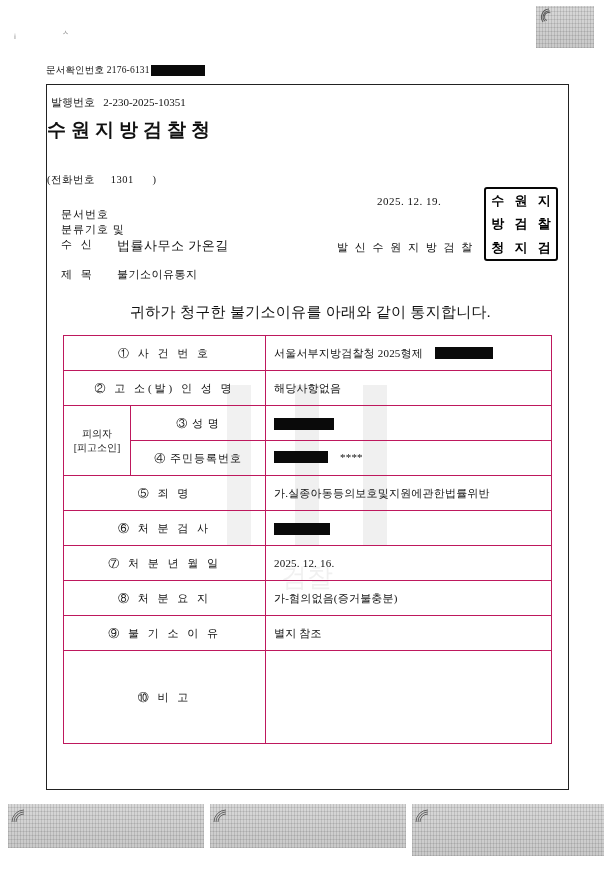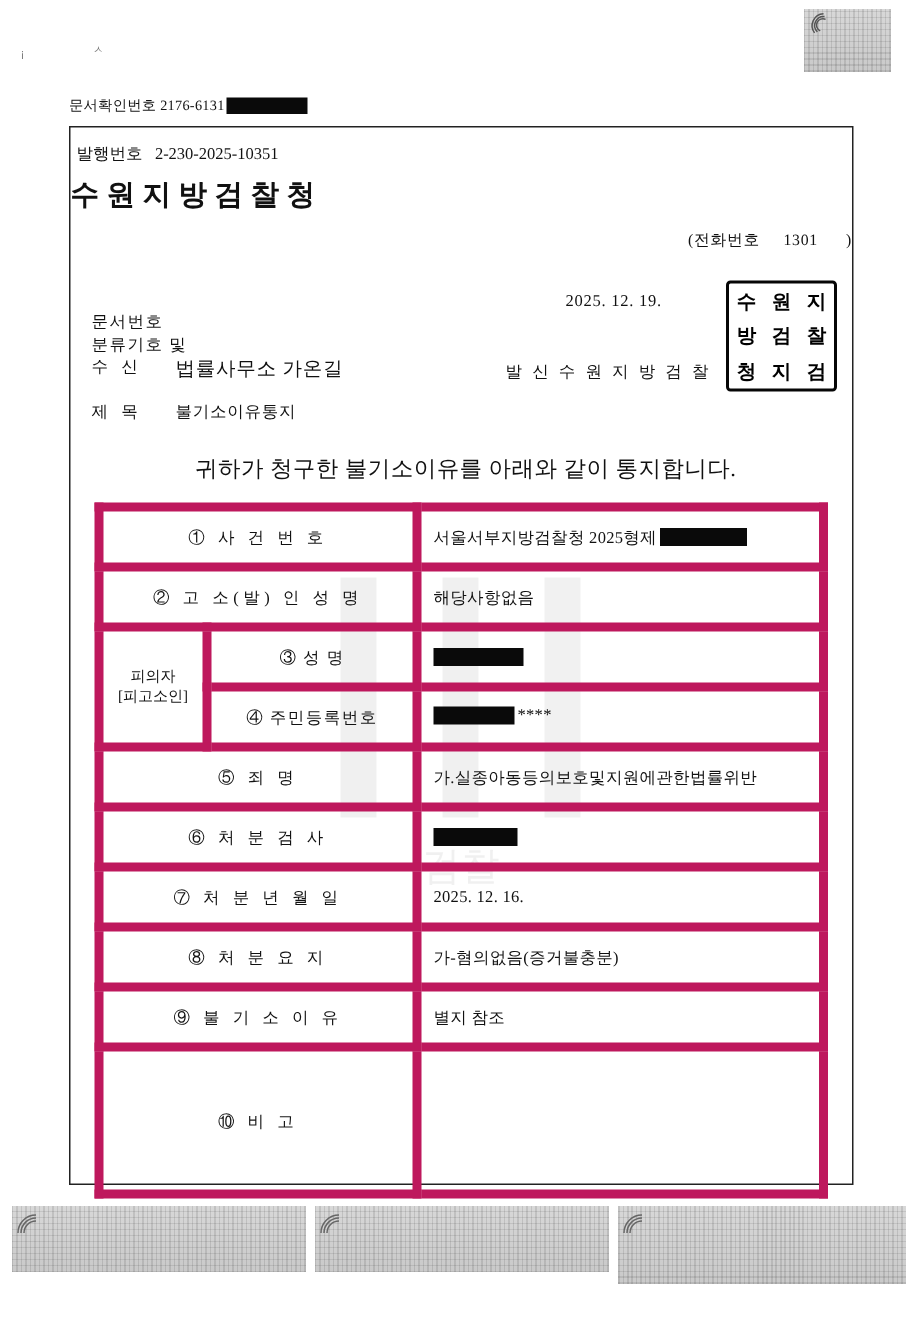--- a/index.html
+++ b/index.html
@@ -61,21 +61,21 @@
   }
 
   .issue-no{
     position:absolute;left:4px;top:10px;font-size:11px;
   }
   .title{
     position:absolute;left:0;top:32px;width:521px;text-align:left;
     font-size:19px;font-weight:bold;letter-spacing:5px;
   }
   .phone{
-    position:absolute;left:0;top:68px;width:521px;text-align:right;
+    position:absolute;left:0;top:88px;width:521px;text-align:left;
     font-size:10.5px;letter-spacing:.5px;
   }
   .cls1{position:absolute;left:14px;top:105px;font-size:11px;letter-spacing:1px;margin-top:32px;}
   .cls2{position:absolute;left:14px;top:122px;font-size:11px;letter-spacing:1px;}
   .date{position:absolute;left:330px;top:110px;font-size:11px;letter-spacing:.5px;}
   .recv-label{position:absolute;left:14px;top:152px;font-size:11px;letter-spacing:3px;}
   .recv-val{position:absolute;left:70px;top:152px;font-size:13px;letter-spacing:.5px;}
   .sender{position:absolute;left:290px;top:155px;font-size:11px;letter-spacing:2px;}
   .subj-label{position:absolute;left:14px;top:182px;font-size:11px;letter-spacing:3px;}
   .subj-val{position:absolute;left:70px;top:182px;font-size:11px;letter-spacing:.5px;}
@@ -93,32 +93,32 @@
   }
   .seal span{display:flex;align-items:center;justify-content:center;}
 
   
   .tbl{
     position:absolute;left:16px;top:250px;width:489px;
     border-collapse:collapse;
     font-size:11px;
   }
   .tbl td{
-    border:6px solid #be185d;
+    border:1px solid #be185d;
     padding:0 8px;
     height:34px;
     vertical-align:middle;
   }
   .lab{width:168px;text-align:center;letter-spacing:3px;white-space:nowrap;}
   .val{text-align:left;letter-spacing:.2px;}
   .sub-lab{width:118px;text-align:center;letter-spacing:1px;white-space:nowrap;}
   .grp{width:50px;text-align:center;line-height:1.35;font-size:10px;}
   .vtall td{height:92px;}
 
-  .mask-wrap{display:inline-flex;align-items:center;gap:2px;text-align:right;}
+  .mask-wrap{display:inline-flex;align-items:center;gap:12px;text-align:right;}
 
   
   .strip{position:absolute;height:44px;}
 </style>
 </head>
 <body>
 
 <div class="page">
 
   <div class="topmark-left">ⅰ</div>

